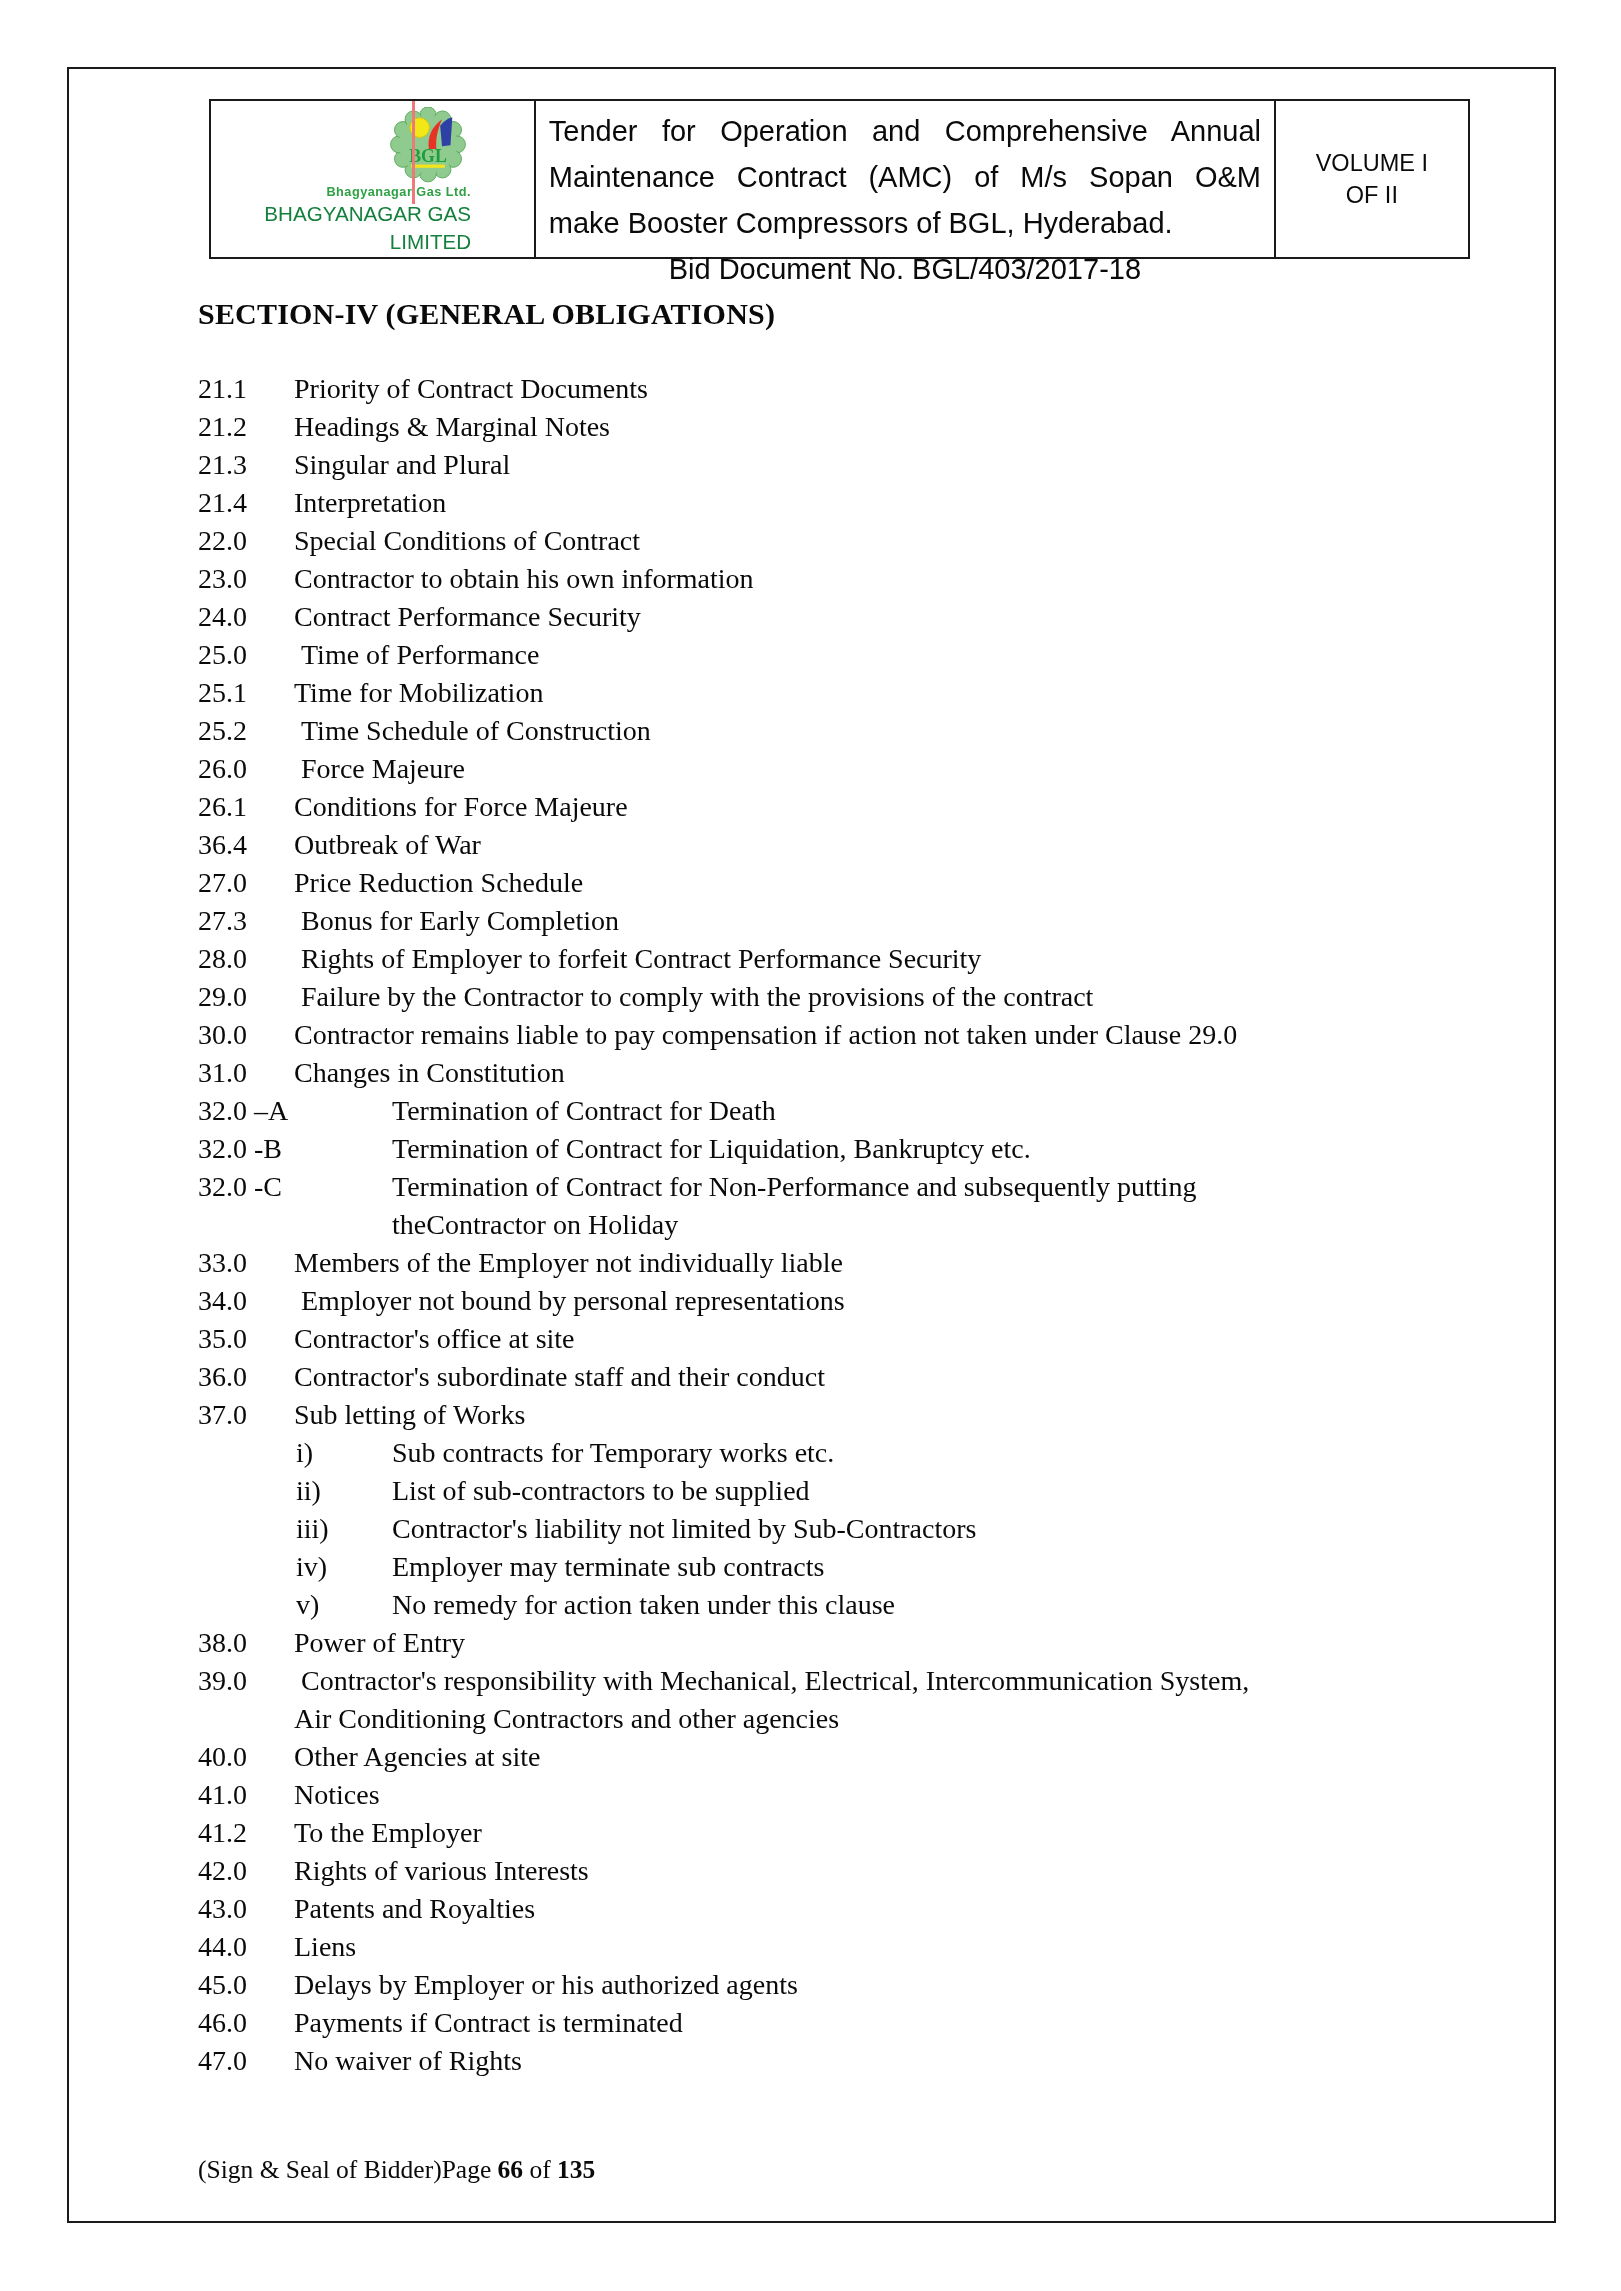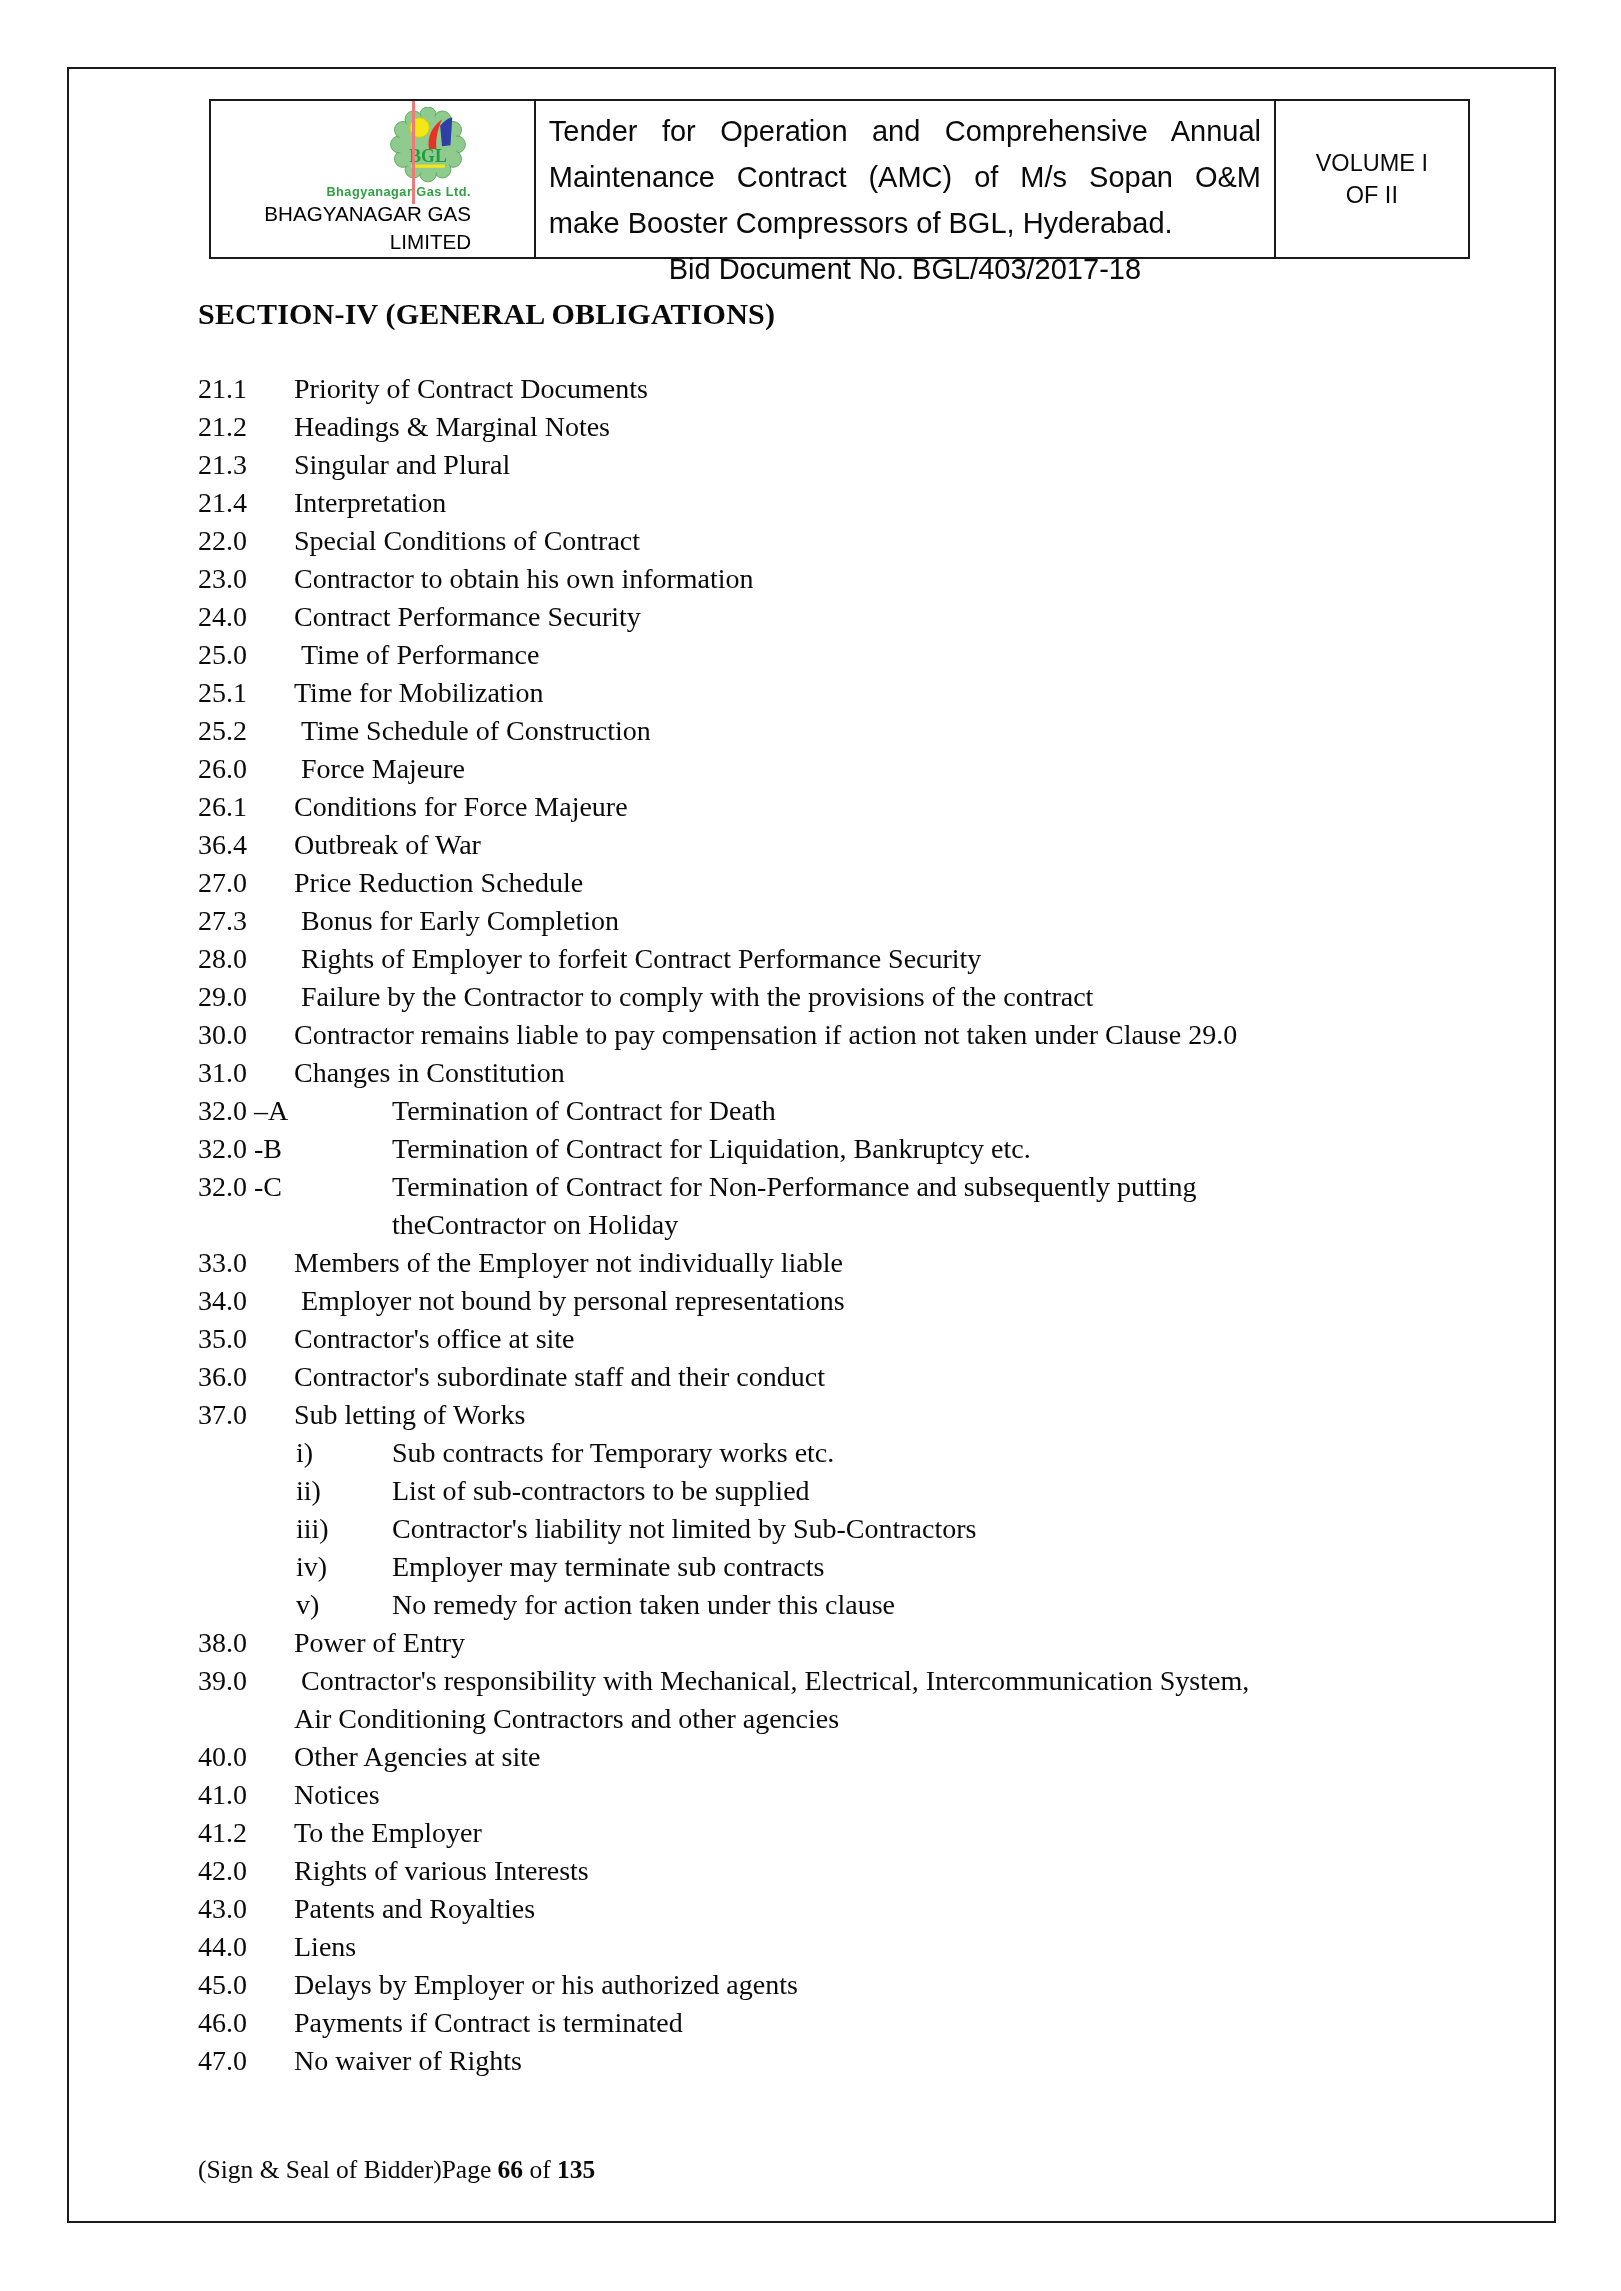--- a/index.html
+++ b/index.html
@@ -18,21 +18,21 @@
   }
   .cell{box-sizing:border-box;position:relative;}
   .logo-cell{
     width:326px;border-right:2px solid #1a1a1a;
     display:flex;flex-direction:column;align-items:flex-end;
     padding:3.9px 63px 2px 3.9px;
   }
   .redline{position:absolute;left:201px;top:0;width:2.9px;height:103px;background:#ec7a78;}
   .logo-badge{display:block;margin-top:2px;}
   .logo-sub{font-size:12.7px;font-weight:bold;color:#2fa144;line-height:14.7px;letter-spacing:0.5px;}
-  .logo-company{font-size:20.6px;line-height:27.4px;color:#000000;text-align:center;}
+  .logo-company{font-size:20.6px;line-height:27.4px;color:#15803d;text-align:center;}
   .title-cell{
     width:742px;border-right:2px solid #1a1a1a;
     padding:2.9px 12.7px 0 12.7px;font-size:29px;line-height:38px;font-weight:500;
   }
   .tl{white-space:nowrap;margin-top:8px;}
   .tl.j{text-align:justify;text-align-last:justify;white-space:normal;display:block;}
   .tl.l{text-align:left;}
   .tl.c{text-align:center;white-space:normal;}
   .vol-cell{
     width:193px;display:flex;flex-direction:column;align-items:center;justify-content:center;

